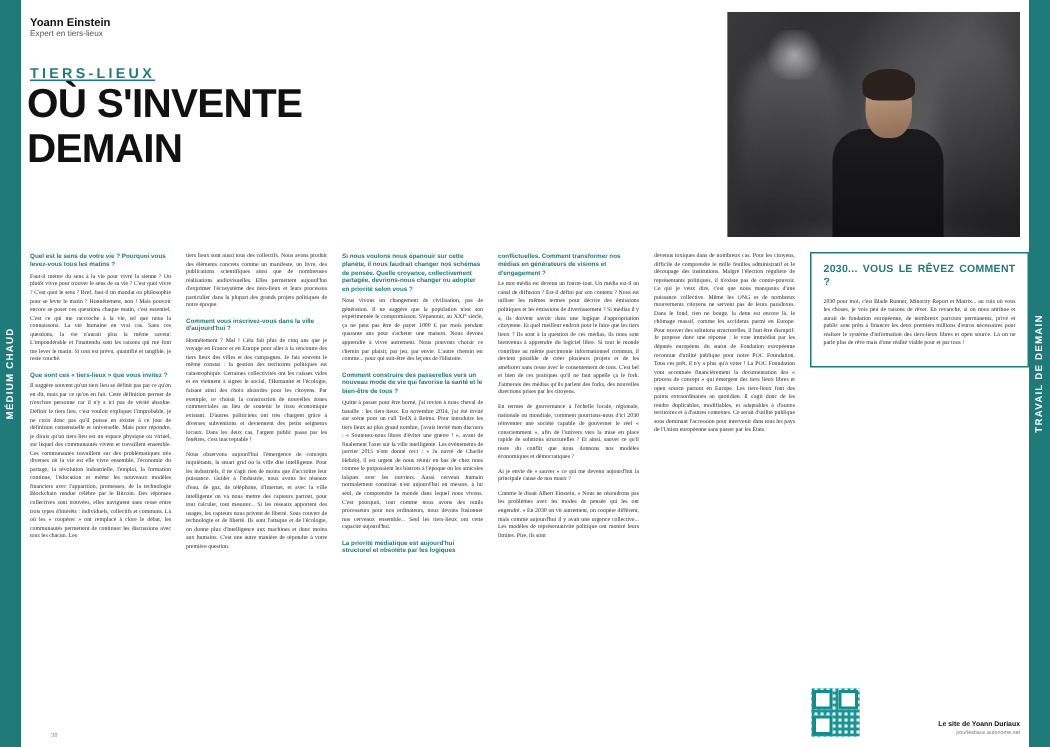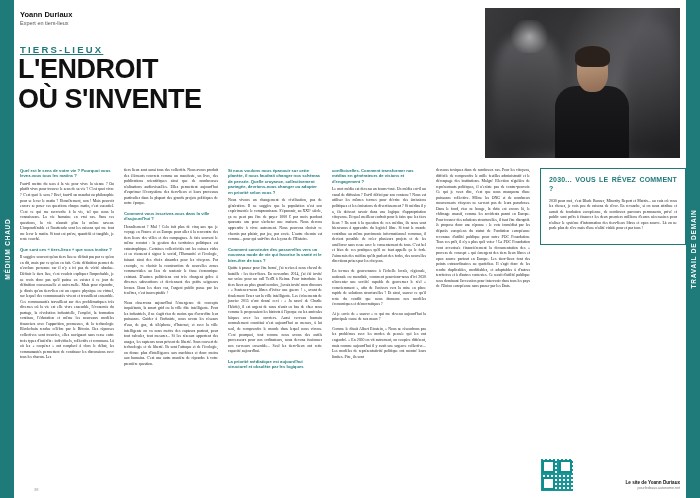--- a/index.html
+++ b/index.html
@@ -129,29 +129,29 @@
   <div class="side-tab left">
     <span>MÉDIUM CHAUD</span>
   </div>
   <div class="side-tab right">
     <span>TRAVAIL DE DEMAIN</span>
   </div>
 
   <div class="inner">
 
     <div class="byline">
-      <div class="name">Yoann Duriaux</div>
+      <div class="name">Yoann Einstein</div>
       <div class="role">Expert en tiers-lieux</div>
     </div>
 
     <div class="kicker">TIERS-LIEUX</div>
 
     <div class="headline">
-      <div>L'ENDROIT</div>
       <div>OÙ S'INVENTE</div>
+      <div>DEMAIN</div>
     </div>
 
     <div class="photo">
       <div class="ph-bg"></div>
       <div class="blur-l"></div>
       <div class="blur-r"></div>
       <div class="glow"></div>
       <div class="subj-body"></div>
       <div class="subj-head"></div>
       <div class="subj-hair"></div>

